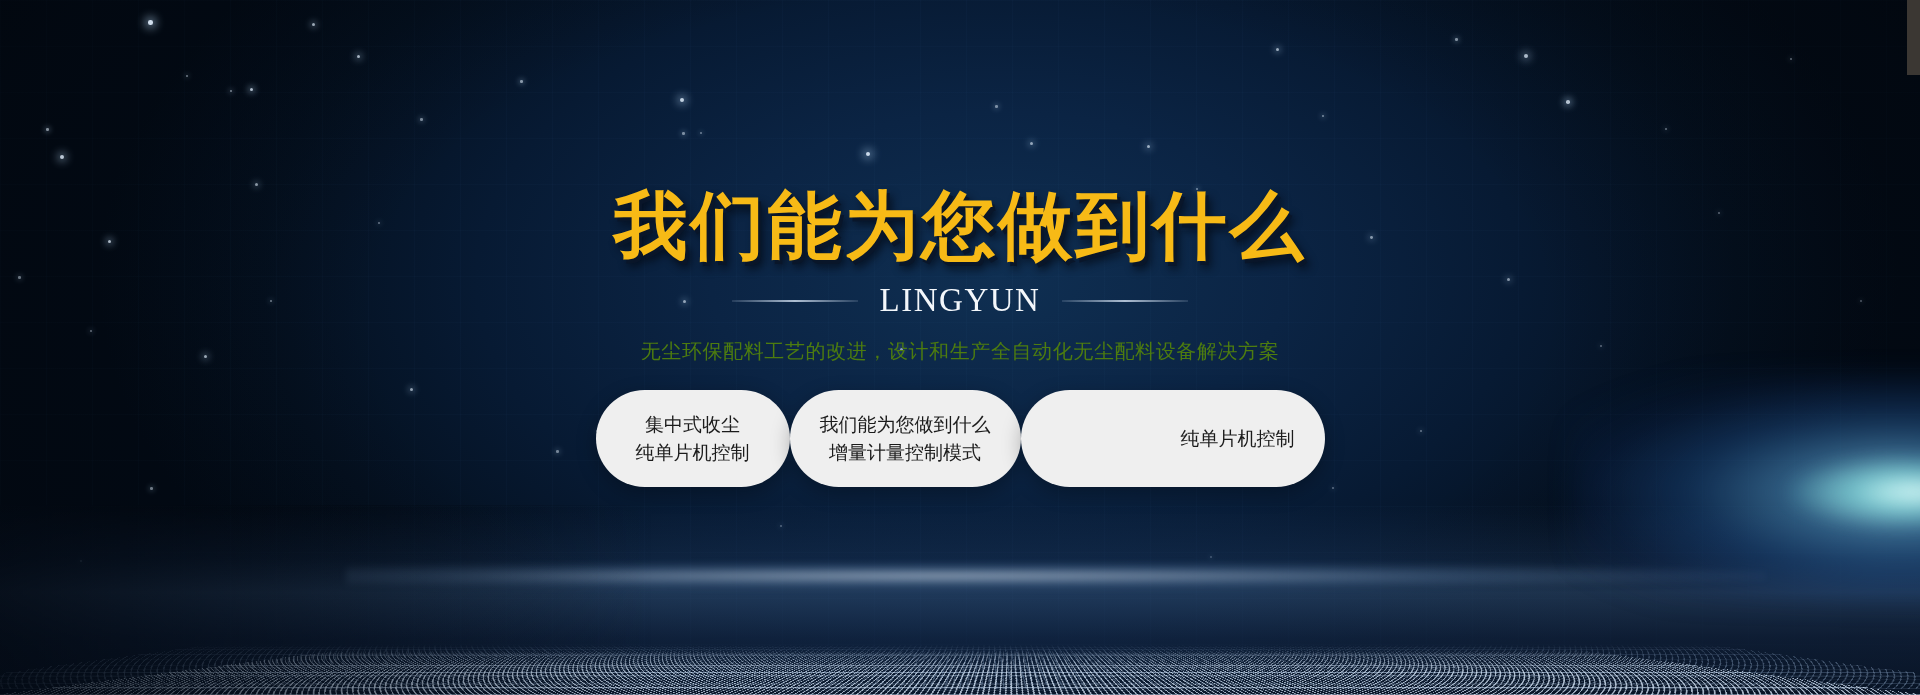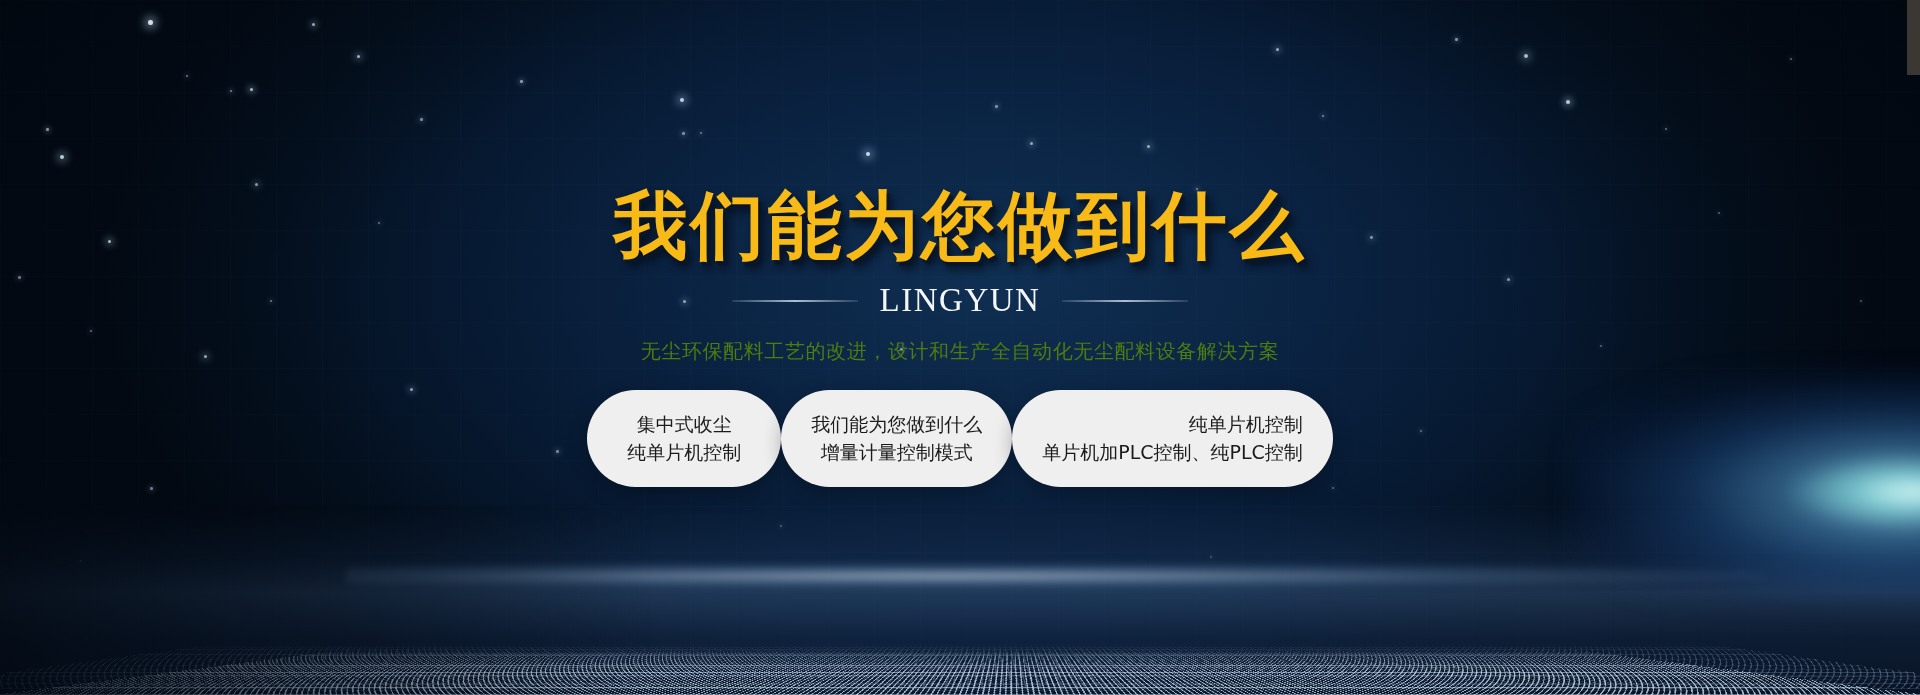--- a/index.html
+++ b/index.html
@@ -305,18 +305,17 @@
         <span class="card-line">纯单片机控制</span>
       </div>
 
       <div class="card w2">
         <span class="card-line">我们能为您做到什么</span>
         <span class="card-line">增量计量控制模式</span>
       </div>
 
       <div class="card w3">
         <span class="card-line">纯单片机控制</span>
-        <span class="card-line">单片机加PLC控制、纯PLC控制</span>
       </div>
 
     </div>
   </div>
 </div>
 
 </body></html>

